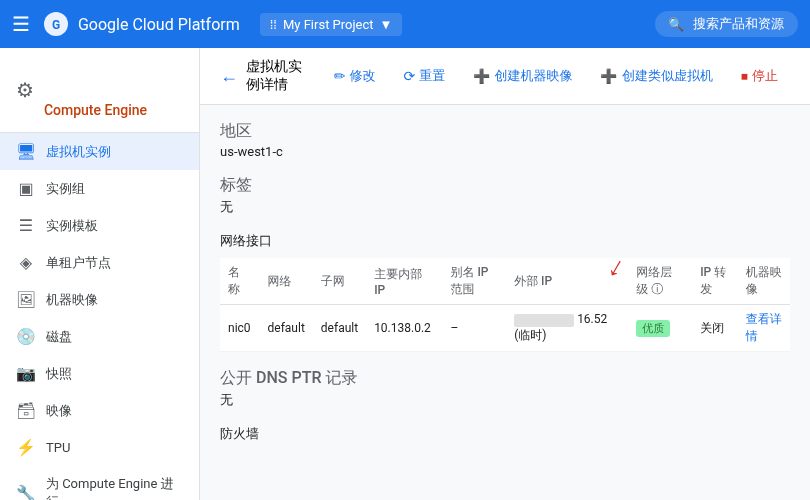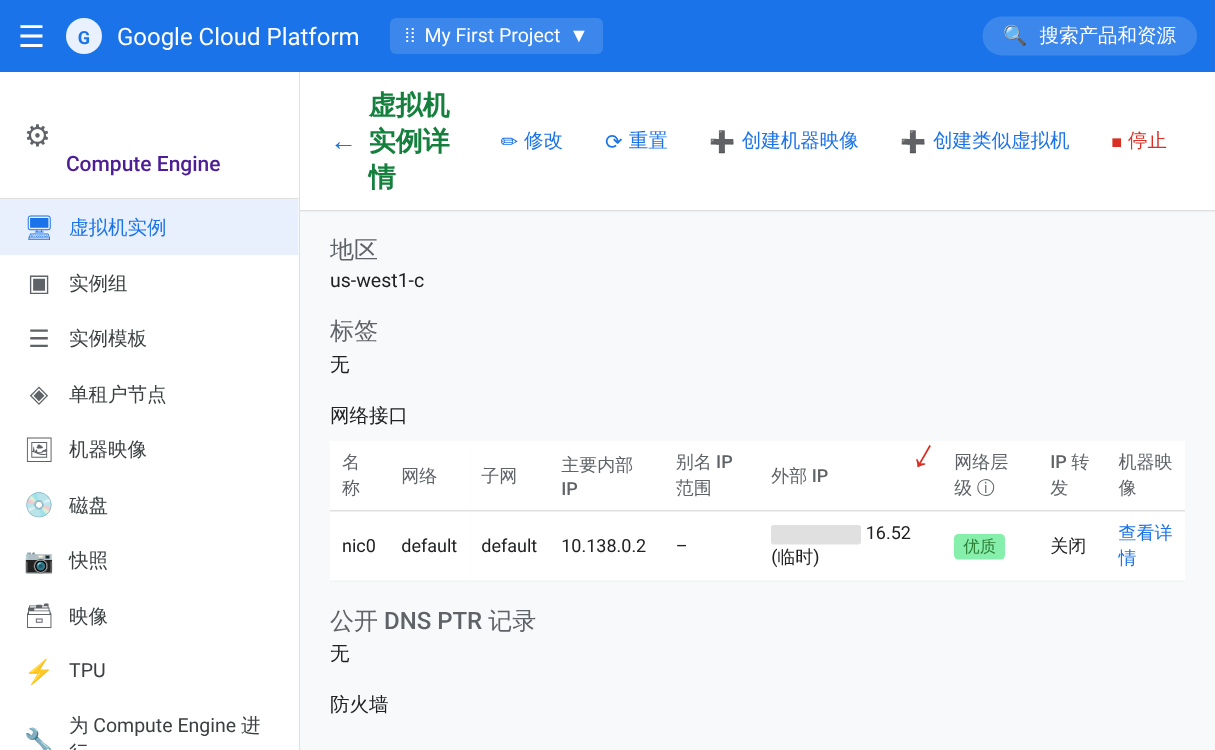--- a/index.html
+++ b/index.html
@@ -32,21 +32,21 @@
       flex-shrink: 0;
     }
     .sidebar-header {
       display: flex;
       align-items: center;
       gap: 10px;
       padding: 14px 16px;
       border-bottom: 1px solid #e0e0e0;
     }
     .sidebar-header-icon { color: #5f6368; font-size: 20px; }
-    .sidebar-header-text { font-size: 14px; font-weight: 500; color: #4c1d95; margin-top: 40px; }
+    .sidebar-header-text { font-size: 14px; font-weight: 500; color: #c2410c; margin-top: 40px; }
     .sidebar-item {
       display: flex;
       align-items: center;
       gap: 10px;
       padding: 9px 16px;
       cursor: pointer;
       color: #3c4043;
       font-size: 13px;
     }
     .sidebar-item.active { background: #e8f0fe; color: #1a73e8; font-weight: 500; }
@@ -59,21 +59,21 @@
     
     .page-header {
       display: flex;
       align-items: center;
       padding: 10px 20px;
       background: white;
       border-bottom: 1px solid #e0e0e0;
       gap: 8px;
     }
     .back-btn { color: #1a73e8; cursor: pointer; font-size: 18px; }
-    .page-title { font-size: 18px; font-weight: 700; color: #15803d; flex: 1; }
+    .page-title { font-size: 14px; font-weight: 400; color: #000000; flex: 1; }
     .header-actions { display: flex; align-items: center; gap: 4px; }
     .action-btn {
       display: flex;
       align-items: center;
       gap: 4px;
       padding: 6px 12px;
       border: none;
       background: none;
       color: #1a73e8;
       cursor: pointer;

